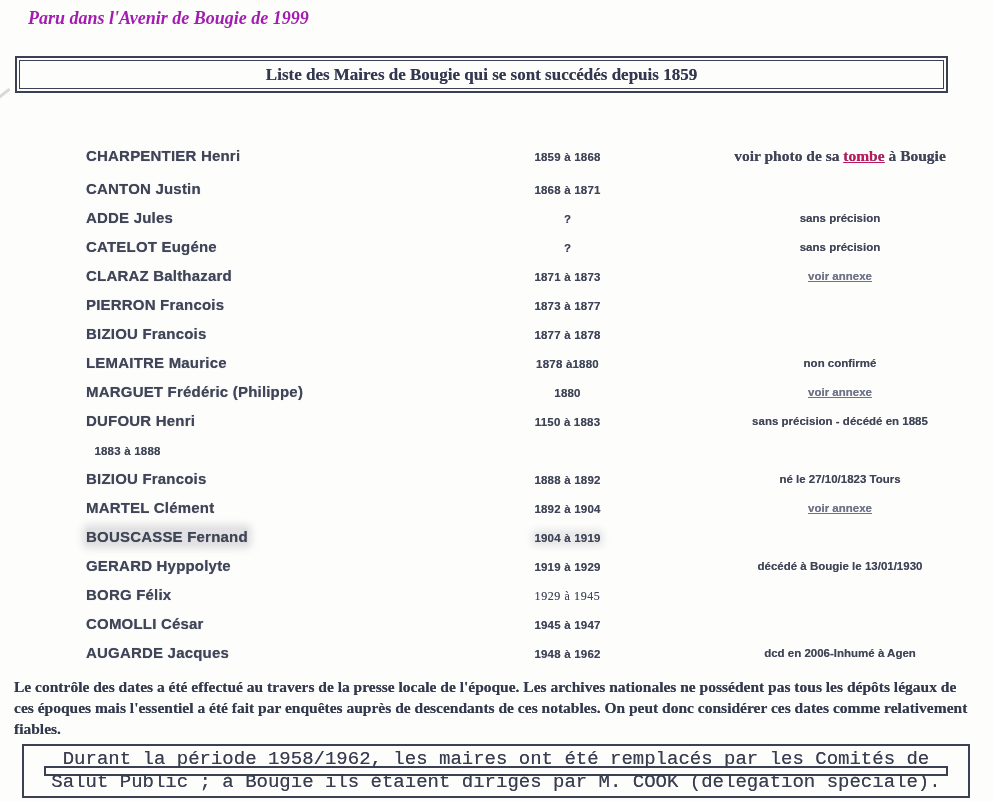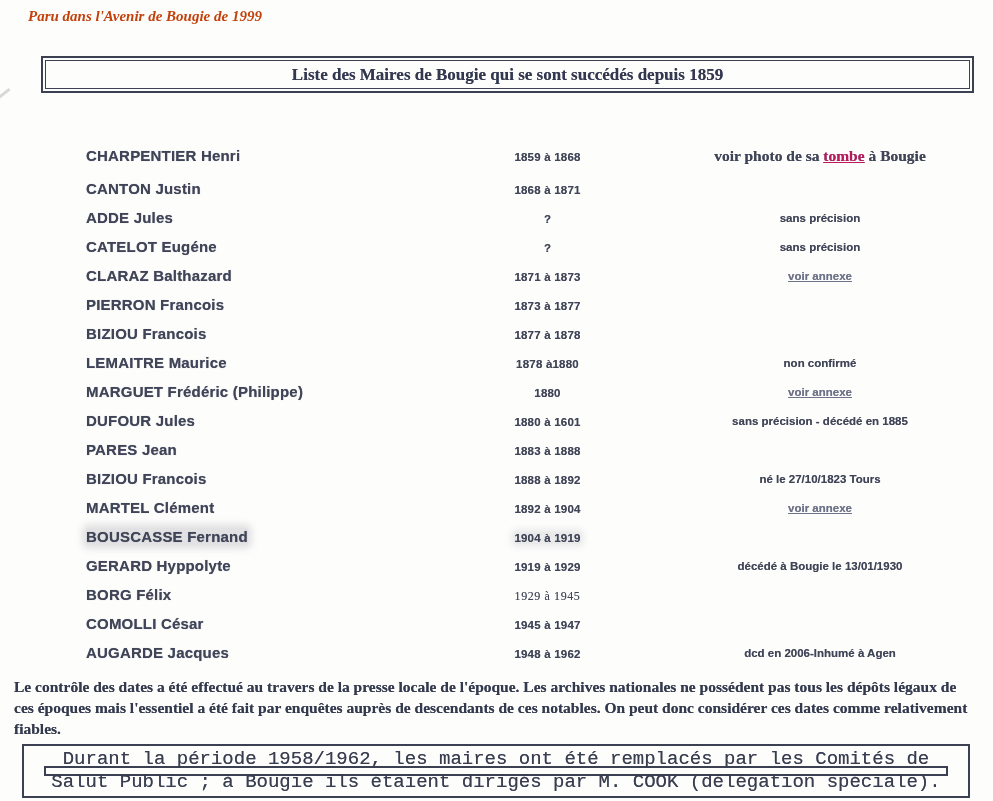--- a/index.html
+++ b/index.html
@@ -19,26 +19,26 @@
     background: #b9b9bd;
     transform: rotate(-38deg);
     opacity: 0.55;
   }
   .annotation {
     position: absolute;
     left: 28px; top: 8px;
     font-family: "Liberation Serif", serif;
     font-style: italic;
     font-weight: bold;
-    font-size: 15px;
-    color: #c2410c;
+    font-size: 18px;
+    color: #a21caf;
   }
   .title-box {
     position: absolute;
-    left: 41px; top: 56px;
+    left: 15px; top: 56px;
     width: 933px; height: 37px;
     box-sizing: border-box;
     border: 2.5px solid #3b4053;
     padding: 2px;
   }
   .title-inner {
     width: 100%; height: 100%;
     box-sizing: border-box;
     border: 1.5px solid #3b4053;
     display: flex;
@@ -55,20 +55,21 @@
   }
   .mayors-table {
     position: absolute;
     left: 0; top: 141px;
     width: 993px;
   }
   .row {
     display: flex;
     align-items: center;
     height: 29px;
+    gap: 20px;
   }
   .row:first-child { margin-bottom: 4px; }
   .c-name {
     width: 420px;
     padding-left: 86px;
     box-sizing: border-box;
     white-space: nowrap;
   }
   .name-text {
     font-weight: bold;
@@ -260,32 +261,29 @@
       <span class="name-text">MARGUET Frédéric (Philippe)</span>
     </div>
     <div class="c-dates">
       <span class="date-text">1880</span>
     </div>
     <div class="c-note"><span class="link">voir annexe</span></div>
   </div>
 
   <div class="row">
     <div class="c-name">
-      <span class="name-text">DUFOUR Jules</span>
-    </div>
-    <div class="c-dates">
-      <span class="date-text">1880 à 1601</span>
+      <span class="name-text">DUFOUR Henri</span>
+    </div>
+    <div class="c-dates">
+      <span class="date-text">1150 à 1883</span>
     </div>
     <div class="c-note">sans précision - décédé en 1885</div>
   </div>
 
   <div class="row">
-    <div class="c-name">
-      <span class="name-text">PARES Jean</span>
-    </div>
     <div class="c-dates">
       <span class="date-text">1883 à 1888</span>
     </div>
     <div class="c-note"></div>
   </div>
 
   <div class="row">
     <div class="c-name">
       <span class="name-text">BIZIOU Francois</span>
     </div>

